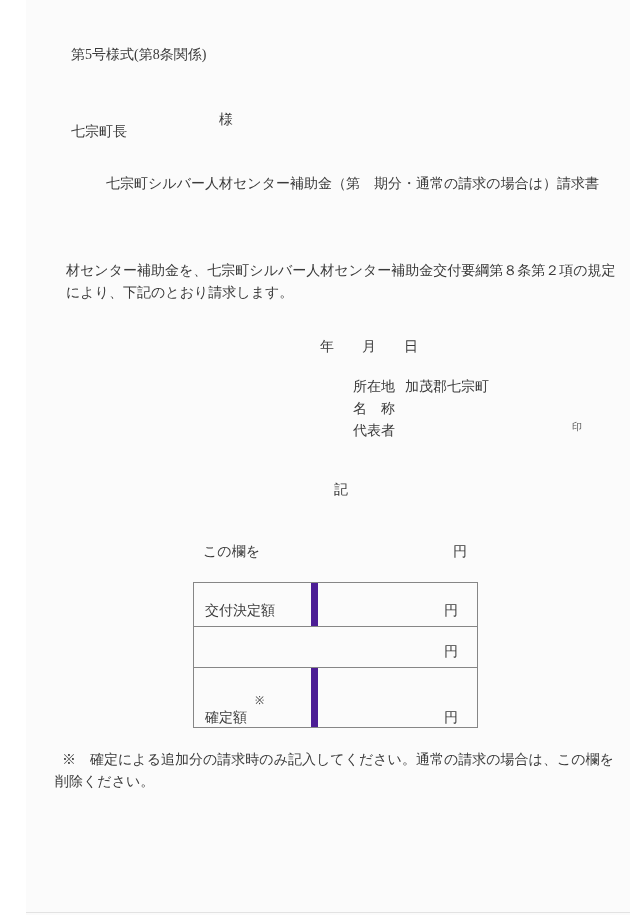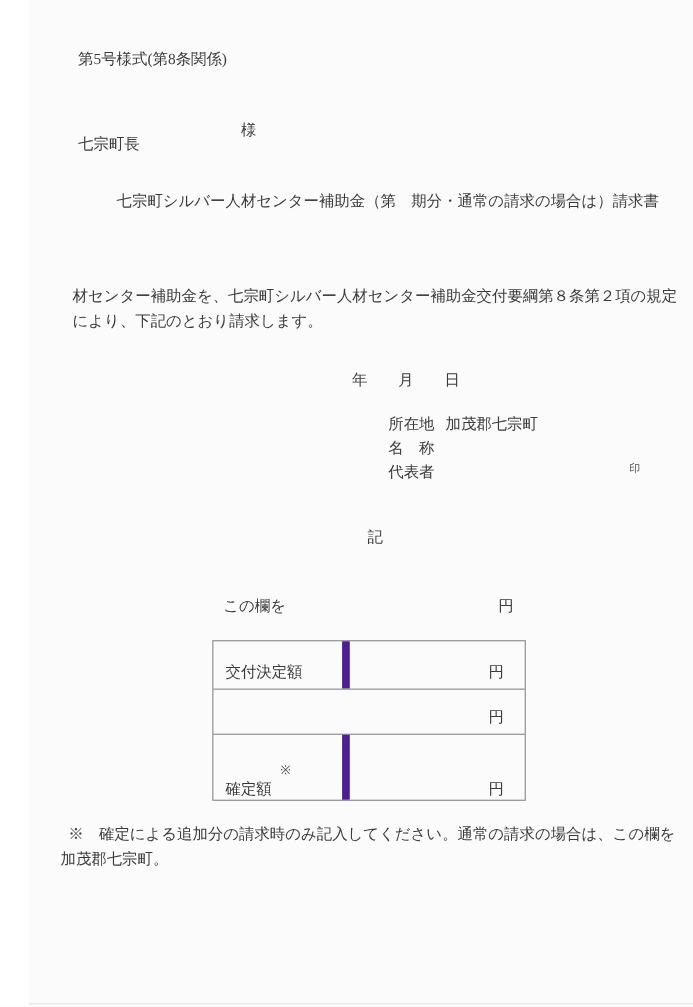--- a/index.html
+++ b/index.html
@@ -108,17 +108,17 @@
     <div class="t-row r3 row-center">
       <div class="t-label">
           <span>確定額</span>
           <span class="note-mark">※</span>
         </div>
       <div class="t-value">円</div>
     </div>
   </div>
 
   <div class="abs footnote-1">※　確定による追加分の請求時のみ記入してください。通常の請求の場合は、この欄を</div>
-  <div class="abs footnote-2">加茂郡七宗町。</div>
+  <div class="abs footnote-2">削除ください。</div>
 
   <div class="page-bottom-edge"></div>
 
 </div>
 
 </body></html>

